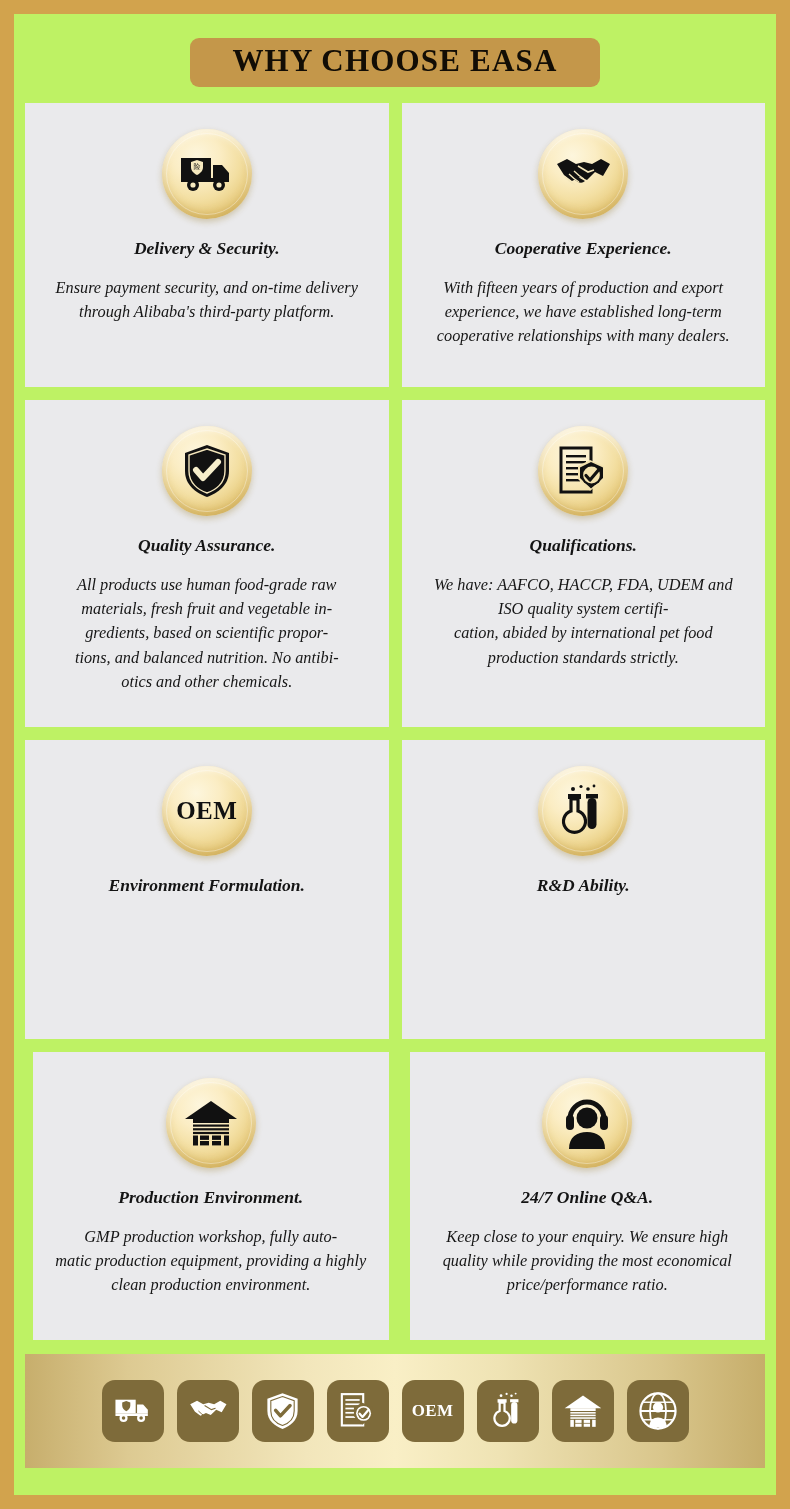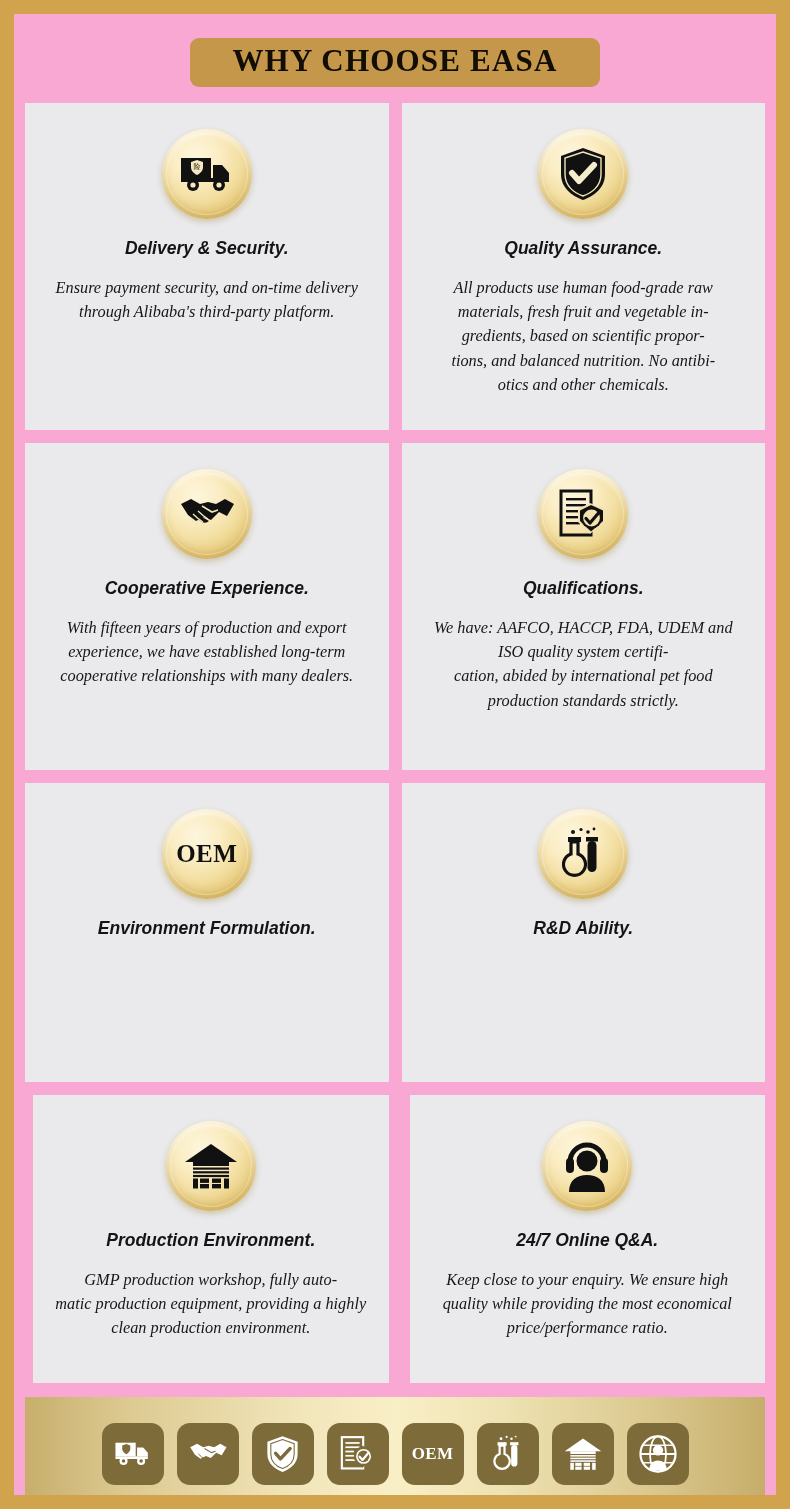--- a/index.html
+++ b/index.html
@@ -8,21 +8,21 @@
     width: 790px;
     height: 1509px;
     background: #ffffff;
     font-family: "Liberation Serif", "DejaVu Serif", serif;
   }
 
   .page {
     position: relative;
     width: 790px;
     height: 1509px;
-    background: #f9a8d4;
+    background: #bef264;
     border: 14px solid #d2a34d;
     overflow: hidden;
   }
 
   
   .title-wrap {
     padding-top: 24px;
     display: flex;
     justify-content: center;
   }
@@ -102,21 +102,21 @@
     font-family: "Liberation Serif", "DejaVu Serif", serif;
     font-weight: bold;
     font-size: 25px;
     letter-spacing: 0.5px;
     color: #111;
   }
 
   
   .card-title {
     margin-top: 19px;
-    font-family: Liberation Sans, sans-serif;
+    font-family: Liberation Serif, serif;
     font-style: italic;
     font-weight: bold;
     font-size: 17.5px;
     color: #141414;
     text-align: center;
     line-height: 1.2;
   }
 
   .card-body {
     margin-top: 17px;
@@ -191,48 +191,48 @@
           <circle cx="14" cy="31" r="6" fill="#111"></circle>
             <circle cx="14" cy="31" r="2.6" fill="#f6e9bf"></circle>
           <circle cx="40" cy="31" r="6" fill="#111"></circle>
             <circle cx="40" cy="31" r="2.6" fill="#f6e9bf"></circle>
         </svg>
       </div>
       <div class="card-title">Delivery &amp; Security.</div>
       <div class="card-body">Ensure payment security, and on-time delivery through Alibaba's third-party platform.</div>
     </div>
 
-    <div class="card r2">
-      <div class="coin">
-        <svg width="48" height="54" viewBox="0 0 48 54" aria-hidden="true">
-          <path d="M24 1 L46 9 v18 c0 14-11 22-22 26 C13 49 2 41 2 27 V9 Z" fill="#111"></path>
-          <path d="M24 5 L42 11 v16 c0 12-9 19-18 22 C15 46 6 39 6 27 V11 Z" fill="none" stroke="#f4e6bb" stroke-width="1.4"></path>
-          <path d="M13 26 l7 8 l15 -16" stroke="#f6eecb" stroke-width="6" fill="none" stroke-linecap="round" stroke-linejoin="round"></path>
-        </svg>
-      </div>
-      <div class="card-title">Quality Assurance.</div>
-      <div class="card-body">All products use human food-grade raw materials, fresh fruit and vegetable in-
-gredients, based on scientific propor-
-tions, and balanced nutrition. No antibi-
-otics and other chemicals.</div>
-    </div>
-
     <div class="card r1">
       <div class="coin">
         <svg width="58" height="38" viewBox="0 0 58 38" aria-hidden="true">
           <path d="M3 9 L13 4 L22 9 L30 7 L38 9 L47 4 L56 9 L49 21 L41 17 L33 25 L26 22 L18 26 L10 20 Z" fill="#111"></path>
           <path d="M14 19 q5 5 10 8 q4 2 7 -1 q-6 -3 -11 -8 z" fill="#111"></path>
           <path d="M11 22 q5 5 10 8" stroke="#f4e6bb" stroke-width="1.3" fill="none"></path>
           <path d="M15 19 q5 5 10 8" stroke="#f4e6bb" stroke-width="1.3" fill="none"></path>
           <path d="M20 16 q5 5 10 8" stroke="#f4e6bb" stroke-width="1.3" fill="none"></path>
           <path d="M24 11 L34 17 L40 15" stroke="#f4e6bb" stroke-width="1.6" fill="none"></path>
         </svg>
       </div>
       <div class="card-title">Cooperative Experience.</div>
       <div class="card-body">With fifteen years of production and export experience, we have established long-term cooperative relationships with many dealers.</div>
+    </div>
+
+    <div class="card r2">
+      <div class="coin">
+        <svg width="48" height="54" viewBox="0 0 48 54" aria-hidden="true">
+          <path d="M24 1 L46 9 v18 c0 14-11 22-22 26 C13 49 2 41 2 27 V9 Z" fill="#111"></path>
+          <path d="M24 5 L42 11 v16 c0 12-9 19-18 22 C15 46 6 39 6 27 V11 Z" fill="none" stroke="#f4e6bb" stroke-width="1.4"></path>
+          <path d="M13 26 l7 8 l15 -16" stroke="#f6eecb" stroke-width="6" fill="none" stroke-linecap="round" stroke-linejoin="round"></path>
+        </svg>
+      </div>
+      <div class="card-title">Quality Assurance.</div>
+      <div class="card-body">All products use human food-grade raw materials, fresh fruit and vegetable in-
+gredients, based on scientific propor-
+tions, and balanced nutrition. No antibi-
+otics and other chemicals.</div>
     </div>
 
     <div class="card r2">
       <div class="coin">
         <svg width="52" height="52" viewBox="0 0 52 52" aria-hidden="true">
           <rect x="4" y="3" width="30" height="44" fill="none" stroke="#111" stroke-width="3"></rect>
           <g fill="#111">
             <rect x="9" y="10" width="20" height="2.4"></rect>
             <rect x="9" y="16" width="20" height="2.4"></rect>
             <rect x="9" y="22" width="20" height="2.4"></rect>

